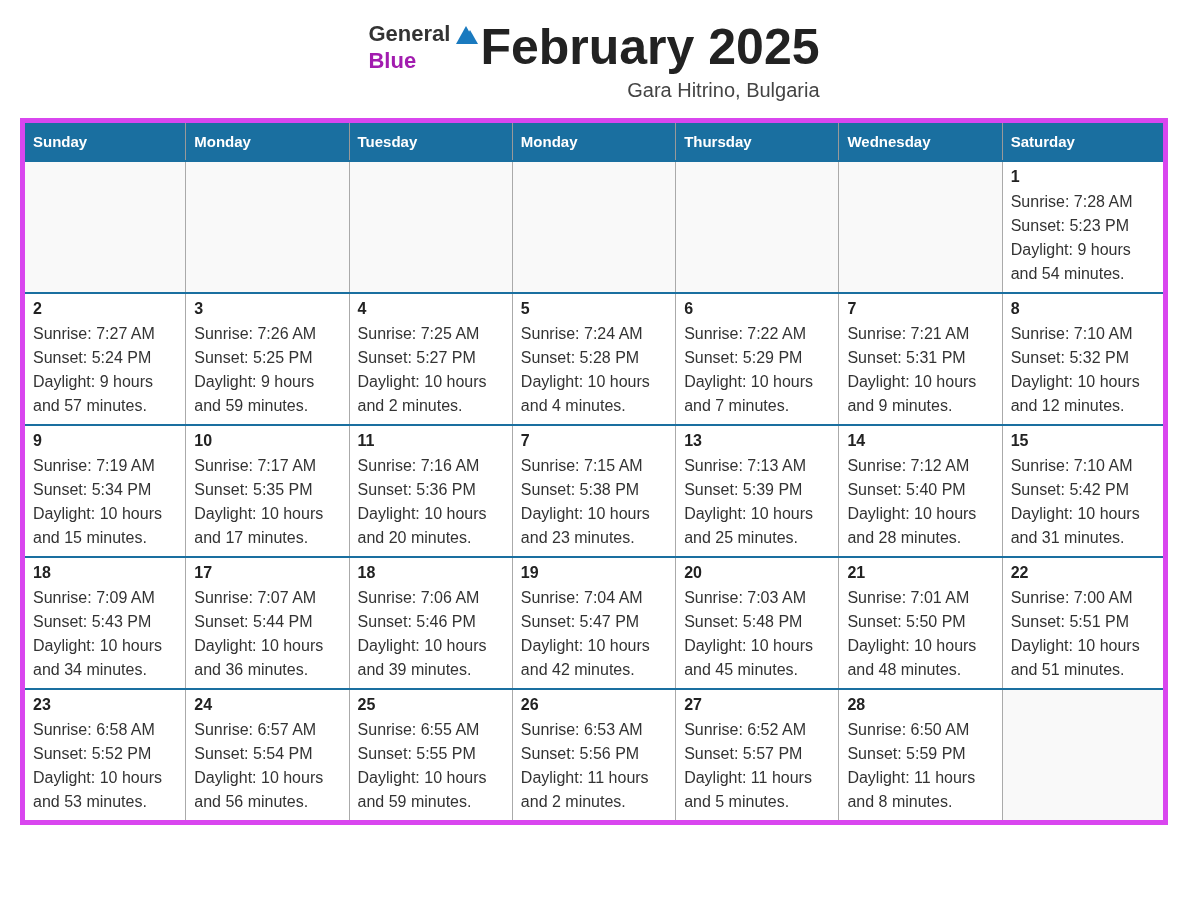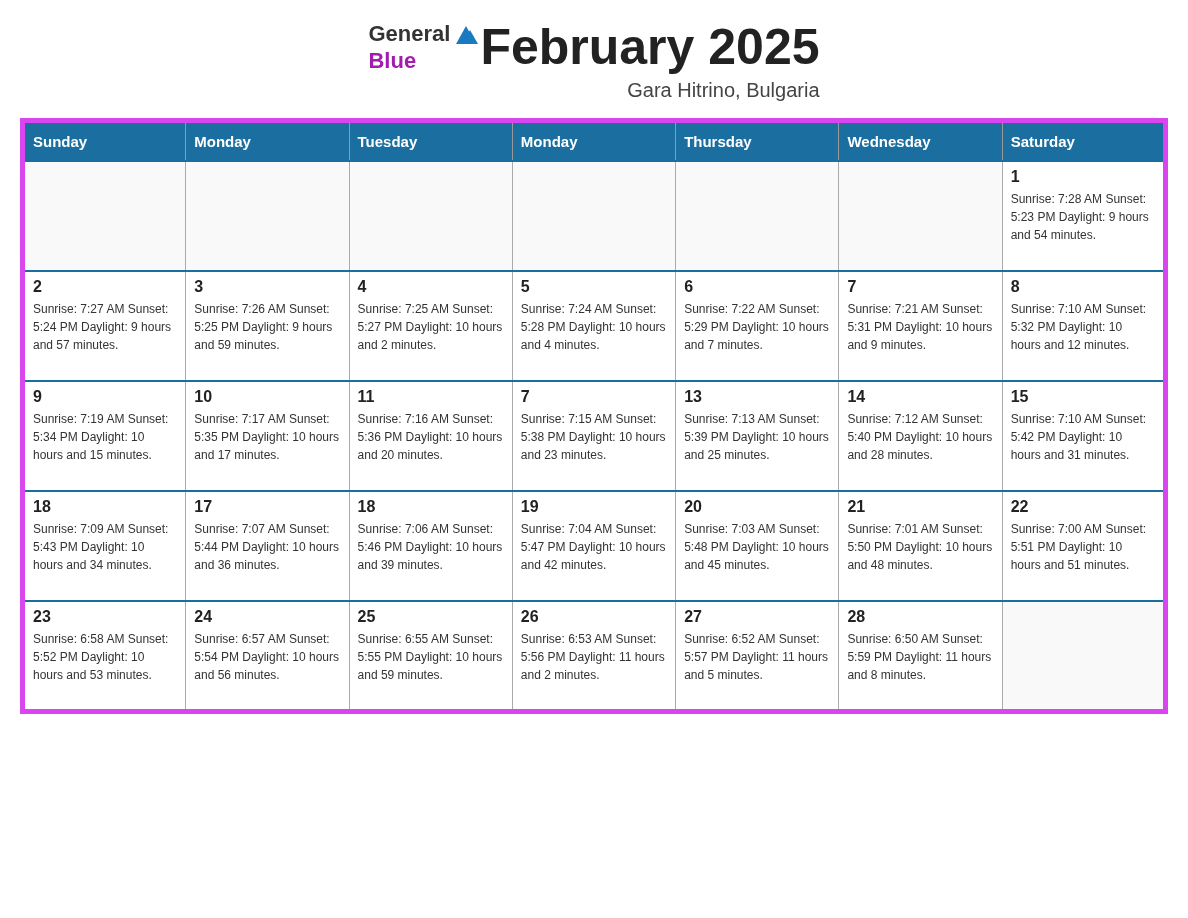--- a/index.html
+++ b/index.html
@@ -77,21 +77,21 @@
       height: 110px;
     }
     .day-num {
       font-size: 16px;
       font-weight: bold;
       color: #222;
       display: block;
       margin-bottom: 4px;
     }
     .day-info {
-      font-size: 12px;
+      font-size: 16px;
       color: #333;
       line-height: 1.5;
     }
     .empty-cell {
       background: #f9f9f9;
     }
     tr.week-row td {
       border-top: 2px solid #1a6fa0;
     }
   </style>

